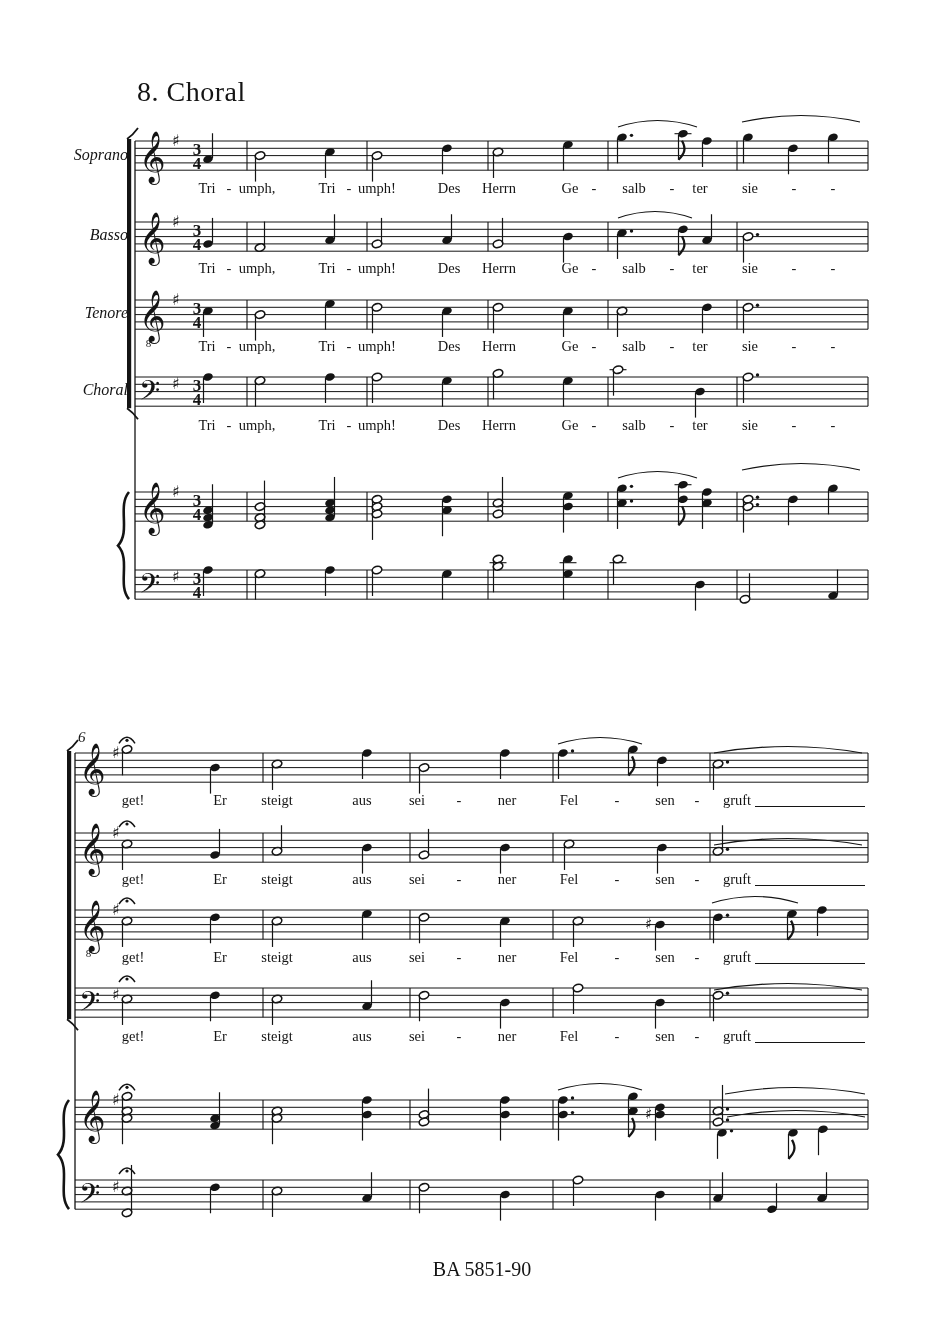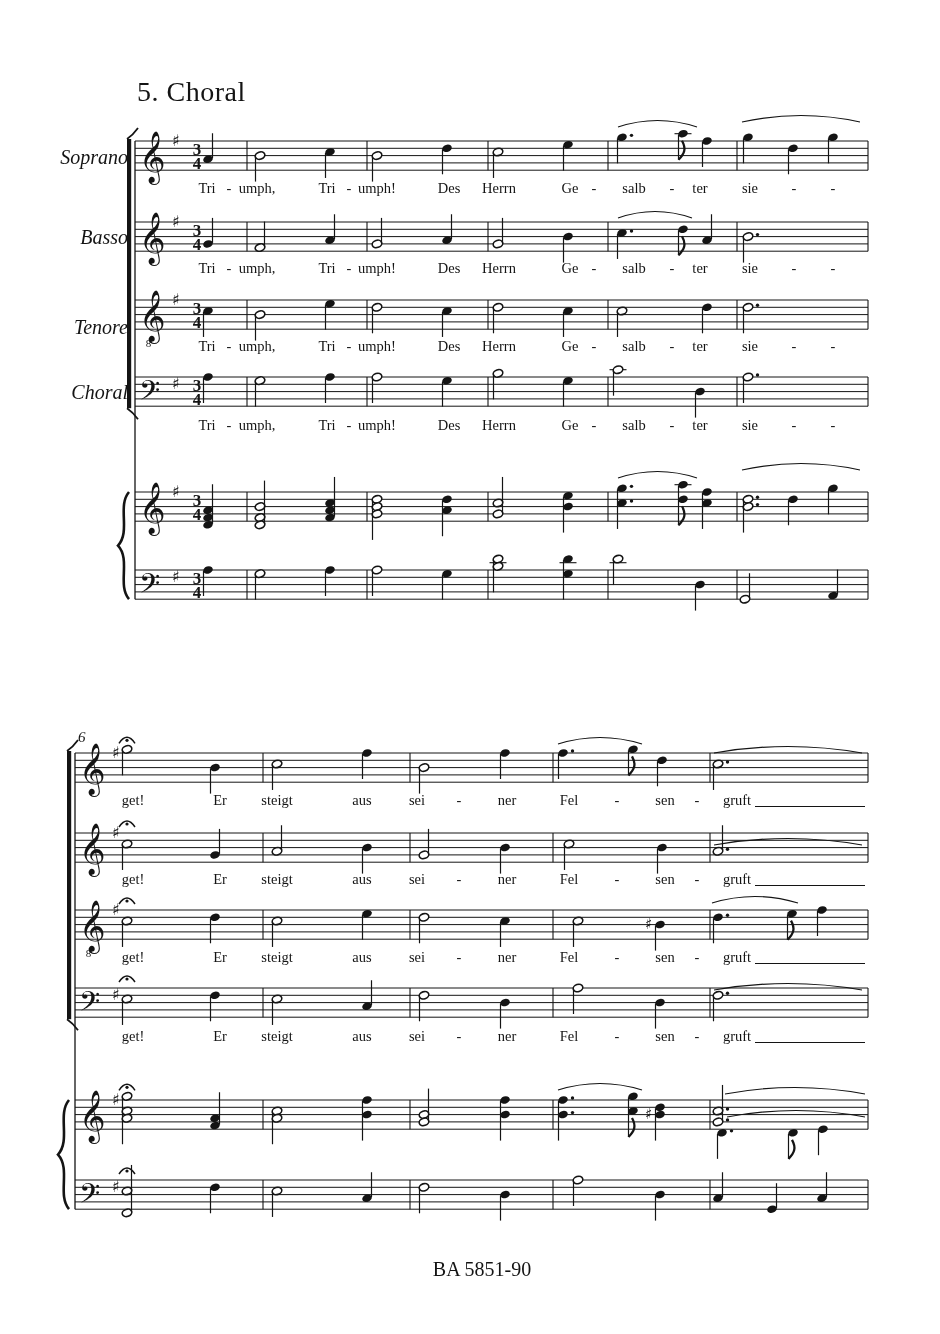--- a/index.html
+++ b/index.html
@@ -1,35 +1,35 @@
 <!DOCTYPE html>
 <html><head>
 <meta charset="utf-8">
 <style>
   html,body{margin:0;padding:0;background:#ffffff;}
   .page{position:relative;width:940px;height:1334px;background:#ffffff;overflow:hidden;
         font-family:"Liberation Serif", serif;color:#141414;}
   .title{position:absolute;left:137px;top:76px;font-size:28px;letter-spacing:0.5px;}
   .vlabel{position:absolute;left:0;width:128px;text-align:right;font-style:italic;
-          font-size:20px;white-space:nowrap;}
+          font-size:16px;white-space:nowrap;}
   .measure-number{position:absolute;font-style:italic;font-size:15px;}
   .catalog{position:absolute;left:12px;width:940px;text-align:center;top:1258px;font-size:20px;}
   #score{position:absolute;left:0;top:0;}
   .lyric{position:absolute;transform:translateX(-50%);font-size:14.5px;white-space:nowrap;}
   .lyric-ext{position:absolute;height:1px;background:#141414;}
 </style>
 </head>
 <body>
 
 <div class="page">
-  <div class="title">5. Choral</div>
+  <div class="title">8. Choral</div>
 
   <div class="vlabel" style="top:146px">Soprano</div>
   <div class="vlabel" style="top:226px">Basso</div>
-  <div class="vlabel" style="top:316px">Tenore</div>
+  <div class="vlabel" style="top:304px">Tenore</div>
   <div class="vlabel" style="top:381px">Choral</div>
 
   <div class="measure-number" style="left:78px;top:729px">6</div>
 
   <svg id="score" width="940" height="1334" viewBox="0 0 940 1334">
       <g>
         <line x1="135" y1="141" x2="135" y2="599.2" stroke="#141414" stroke-width="1.3"></line>
         <rect x="127" y="139" width="4.2" height="269.2" fill="#141414"></rect>
         <path d="M 127,139 Q 133,135 138,128" stroke="#141414" stroke-width="1.8" fill="none"></path>
         <path d="M 127,408.2 Q 133,412.2 138,419.2" stroke="#141414" stroke-width="1.8" fill="none"></path>

